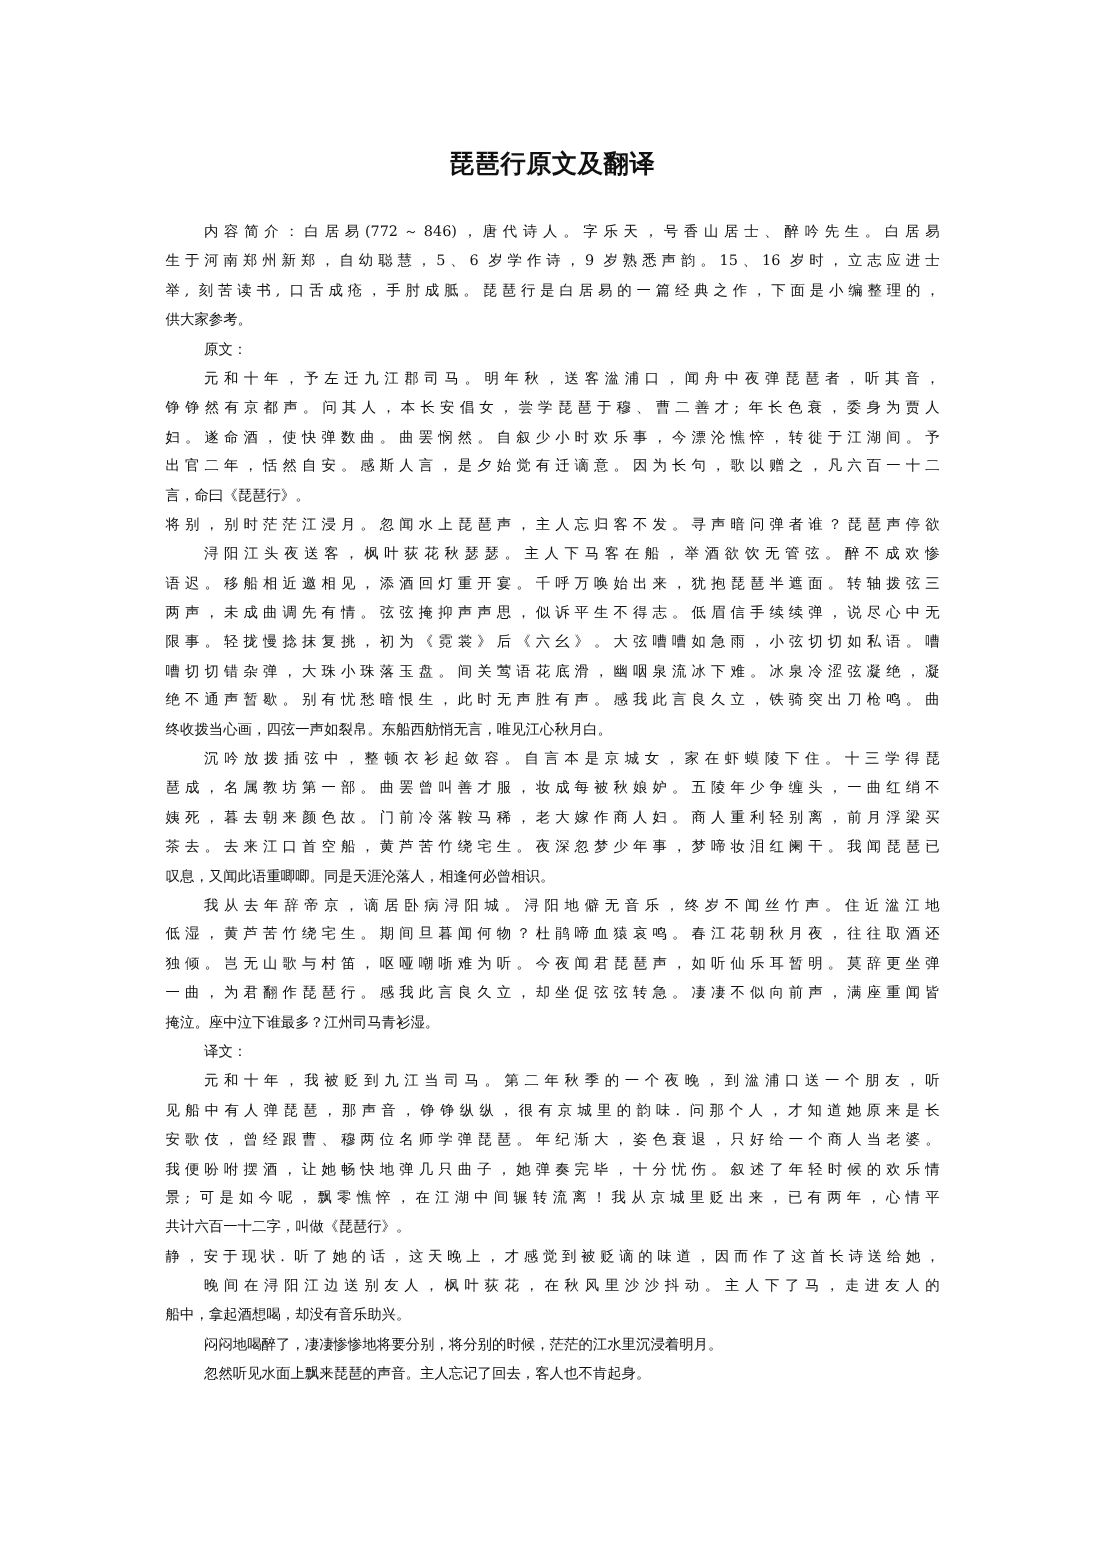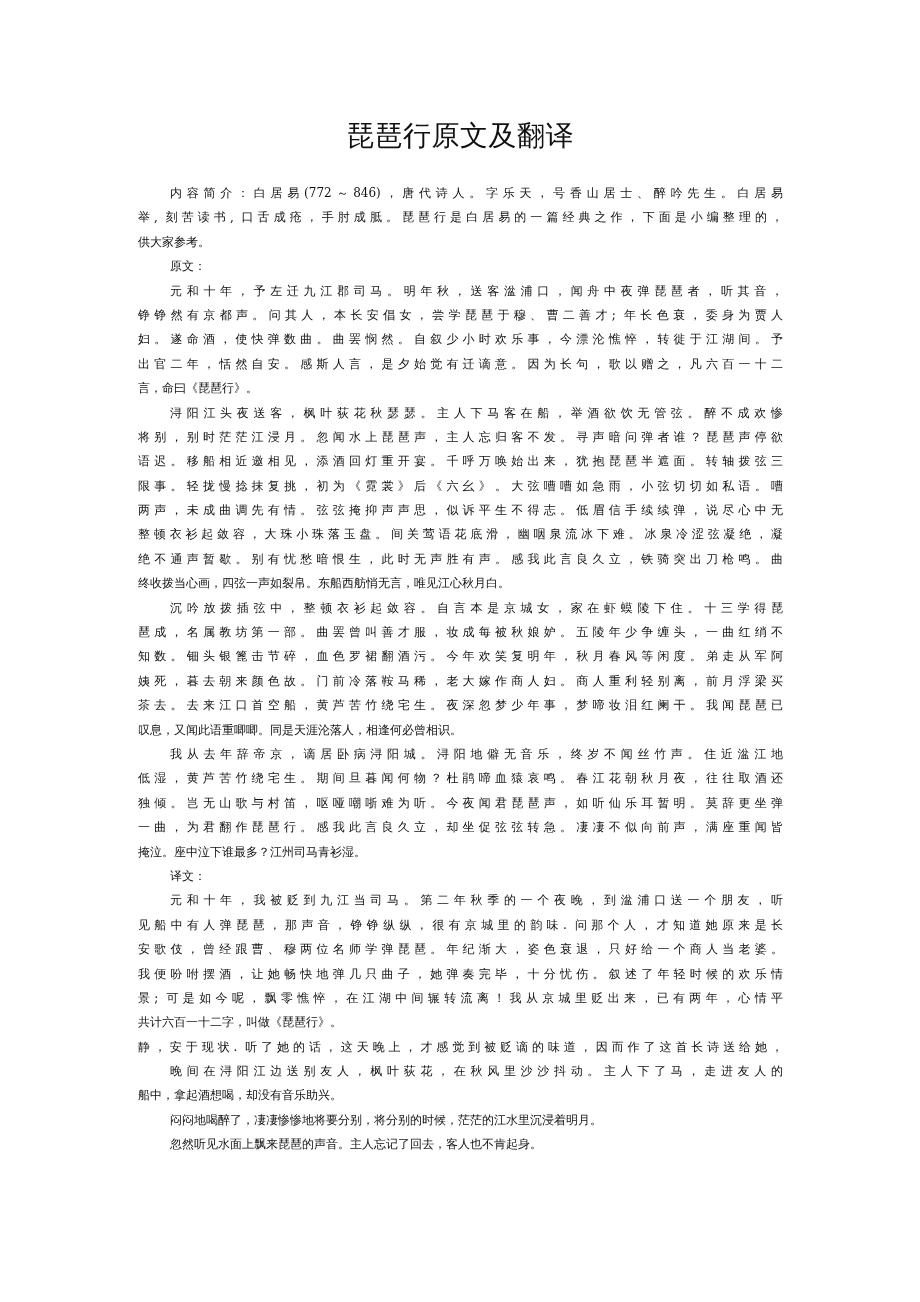--- a/index.html
+++ b/index.html
@@ -1,61 +1,61 @@
 <!DOCTYPE html>
 <html><head>
 <meta charset="utf-8">
 <style>
   html, body { margin: 0; padding: 0; background: #ffffff; }
   body { width: 920px; height: 1302px; position: relative; overflow: hidden;
          font-family: "DejaVu Serif", "Liberation Serif", serif; color: #111111; }
   .page { position: absolute; left: 0; top: 0; width: 920px; height: 1302px; background: #ffffff; }
   .title { position: absolute; top: 122px; left: 0; width: 920px; text-align: center;
-           font-size: 28px; line-height: 28px; letter-spacing: 0.5px; color: #111; }
+           font-size: 21px; line-height: 28px; letter-spacing: 0.5px; color: #111; font-weight: bold; }
   .body { position: absolute; left: 138px; top: 181px; width: 645px; }
   .line { height: 24.4px; line-height: 24.4px; font-size: 12px; white-space: nowrap;
           text-align: justify; text-align-last: justify; }
   .line.last { text-align-last: left; }
   .line.indent { padding-left: 32px; }
 </style>
 </head>
 <body>
 
 <div class="page">
   <div class="title">琵琶行原文及翻译</div>
   <div class="body" id="doc-body">
       <div>
         <div class="line indent">内容简介：白居易(772～846)，唐代诗人。字乐天，号香山居士、醉吟先生。白居易</div>
+        <div class="line">生于河南郑州新郑，自幼聪慧，5、6 岁学作诗，9 岁熟悉声韵。15、16 岁时，立志应进士</div>
         <div class="line">举, 刻苦读书, 口舌成疮，手肘成胝。琵琶行是白居易的一篇经典之作，下面是小编整理的，</div>
         <div class="line last">供大家参考。</div>
       </div>
       <div>
         <div class="line indent last">原文：</div>
       </div>
       <div>
         <div class="line indent">元和十年，予左迁九江郡司马。明年秋，送客湓浦口，闻舟中夜弹琵琶者，听其音，</div>
         <div class="line">铮铮然有京都声。问其人，本长安倡女，尝学琵琶于穆、曹二善才; 年长色衰，委身为贾人</div>
         <div class="line">妇。遂命酒，使快弹数曲。曲罢悯然。自叙少小时欢乐事，今漂沦憔悴，转徙于江湖间。予</div>
         <div class="line">出官二年，恬然自安。感斯人言，是夕始觉有迁谪意。因为长句，歌以赠之，凡六百一十二</div>
         <div class="line last">言，命曰《琵琶行》。</div>
       </div>
       <div>
+        <div class="line">将别，别时茫茫江浸月。忽闻水上琵琶声，主人忘归客不发。寻声暗问弹者谁？琵琶声停欲</div>
         <div class="line indent">浔阳江头夜送客，枫叶荻花秋瑟瑟。主人下马客在船，举酒欲饮无管弦。醉不成欢惨</div>
-        <div class="line">将别，别时茫茫江浸月。忽闻水上琵琶声，主人忘归客不发。寻声暗问弹者谁？琵琶声停欲</div>
         <div class="line">语迟。移船相近邀相见，添酒回灯重开宴。千呼万唤始出来，犹抱琵琶半遮面。转轴拨弦三</div>
+        <div class="line">两声，未成曲调先有情。弦弦掩抑声声思，似诉平生不得志。低眉信手续续弹，说尽心中无</div>
         <div class="line">限事。轻拢慢捻抹复挑，初为《霓裳》后《六幺》。大弦嘈嘈如急雨，小弦切切如私语。嘈</div>
-        <div class="line">两声，未成曲调先有情。弦弦掩抑声声思，似诉平生不得志。低眉信手续续弹，说尽心中无</div>
-        <div class="line">整顿衣衫起敛容，大珠小珠落玉盘。间关莺语花底滑，幽咽泉流冰下难。冰泉冷涩弦凝绝，凝</div>
+        <div class="line">嘈切切错杂弹，大珠小珠落玉盘。间关莺语花底滑，幽咽泉流冰下难。冰泉冷涩弦凝绝，凝</div>
         <div class="line">绝不通声暂歇。别有忧愁暗恨生，此时无声胜有声。感我此言良久立，铁骑突出刀枪鸣。曲</div>
         <div class="line last">终收拨当心画，四弦一声如裂帛。东船西舫悄无言，唯见江心秋月白。</div>
       </div>
       <div>
         <div class="line indent">沉吟放拨插弦中，整顿衣衫起敛容。自言本是京城女，家在虾蟆陵下住。十三学得琵</div>
         <div class="line">琶成，名属教坊第一部。曲罢曾叫善才服，妆成每被秋娘妒。五陵年少争缠头，一曲红绡不</div>
-        <div class="line">知数。钿头银篦击节碎，血色罗裙翻酒污。今年欢笑复明年，秋月春风等闲度。弟走从军阿</div>
         <div class="line">姨死，暮去朝来颜色故。门前冷落鞍马稀，老大嫁作商人妇。商人重利轻别离，前月浮梁买</div>
         <div class="line">茶去。去来江口首空船，黄芦苦竹绕宅生。夜深忽梦少年事，梦啼妆泪红阑干。我闻琵琶已</div>
         <div class="line last">叹息，又闻此语重唧唧。同是天涯沦落人，相逢何必曾相识。</div>
       </div>
       <div>
         <div class="line indent">我从去年辞帝京，谪居卧病浔阳城。浔阳地僻无音乐，终岁不闻丝竹声。住近湓江地</div>
         <div class="line">低湿，黄芦苦竹绕宅生。期间旦暮闻何物？杜鹃啼血猿哀鸣。春江花朝秋月夜，往往取酒还</div>
         <div class="line">独倾。岂无山歌与村笛，呕哑嘲哳难为听。今夜闻君琵琶声，如听仙乐耳暂明。莫辞更坐弹</div>
         <div class="line">一曲，为君翻作琵琶行。感我此言良久立，却坐促弦弦转急。凄凄不似向前声，满座重闻皆</div>
         <div class="line last">掩泣。座中泣下谁最多？江州司马青衫湿。</div>

